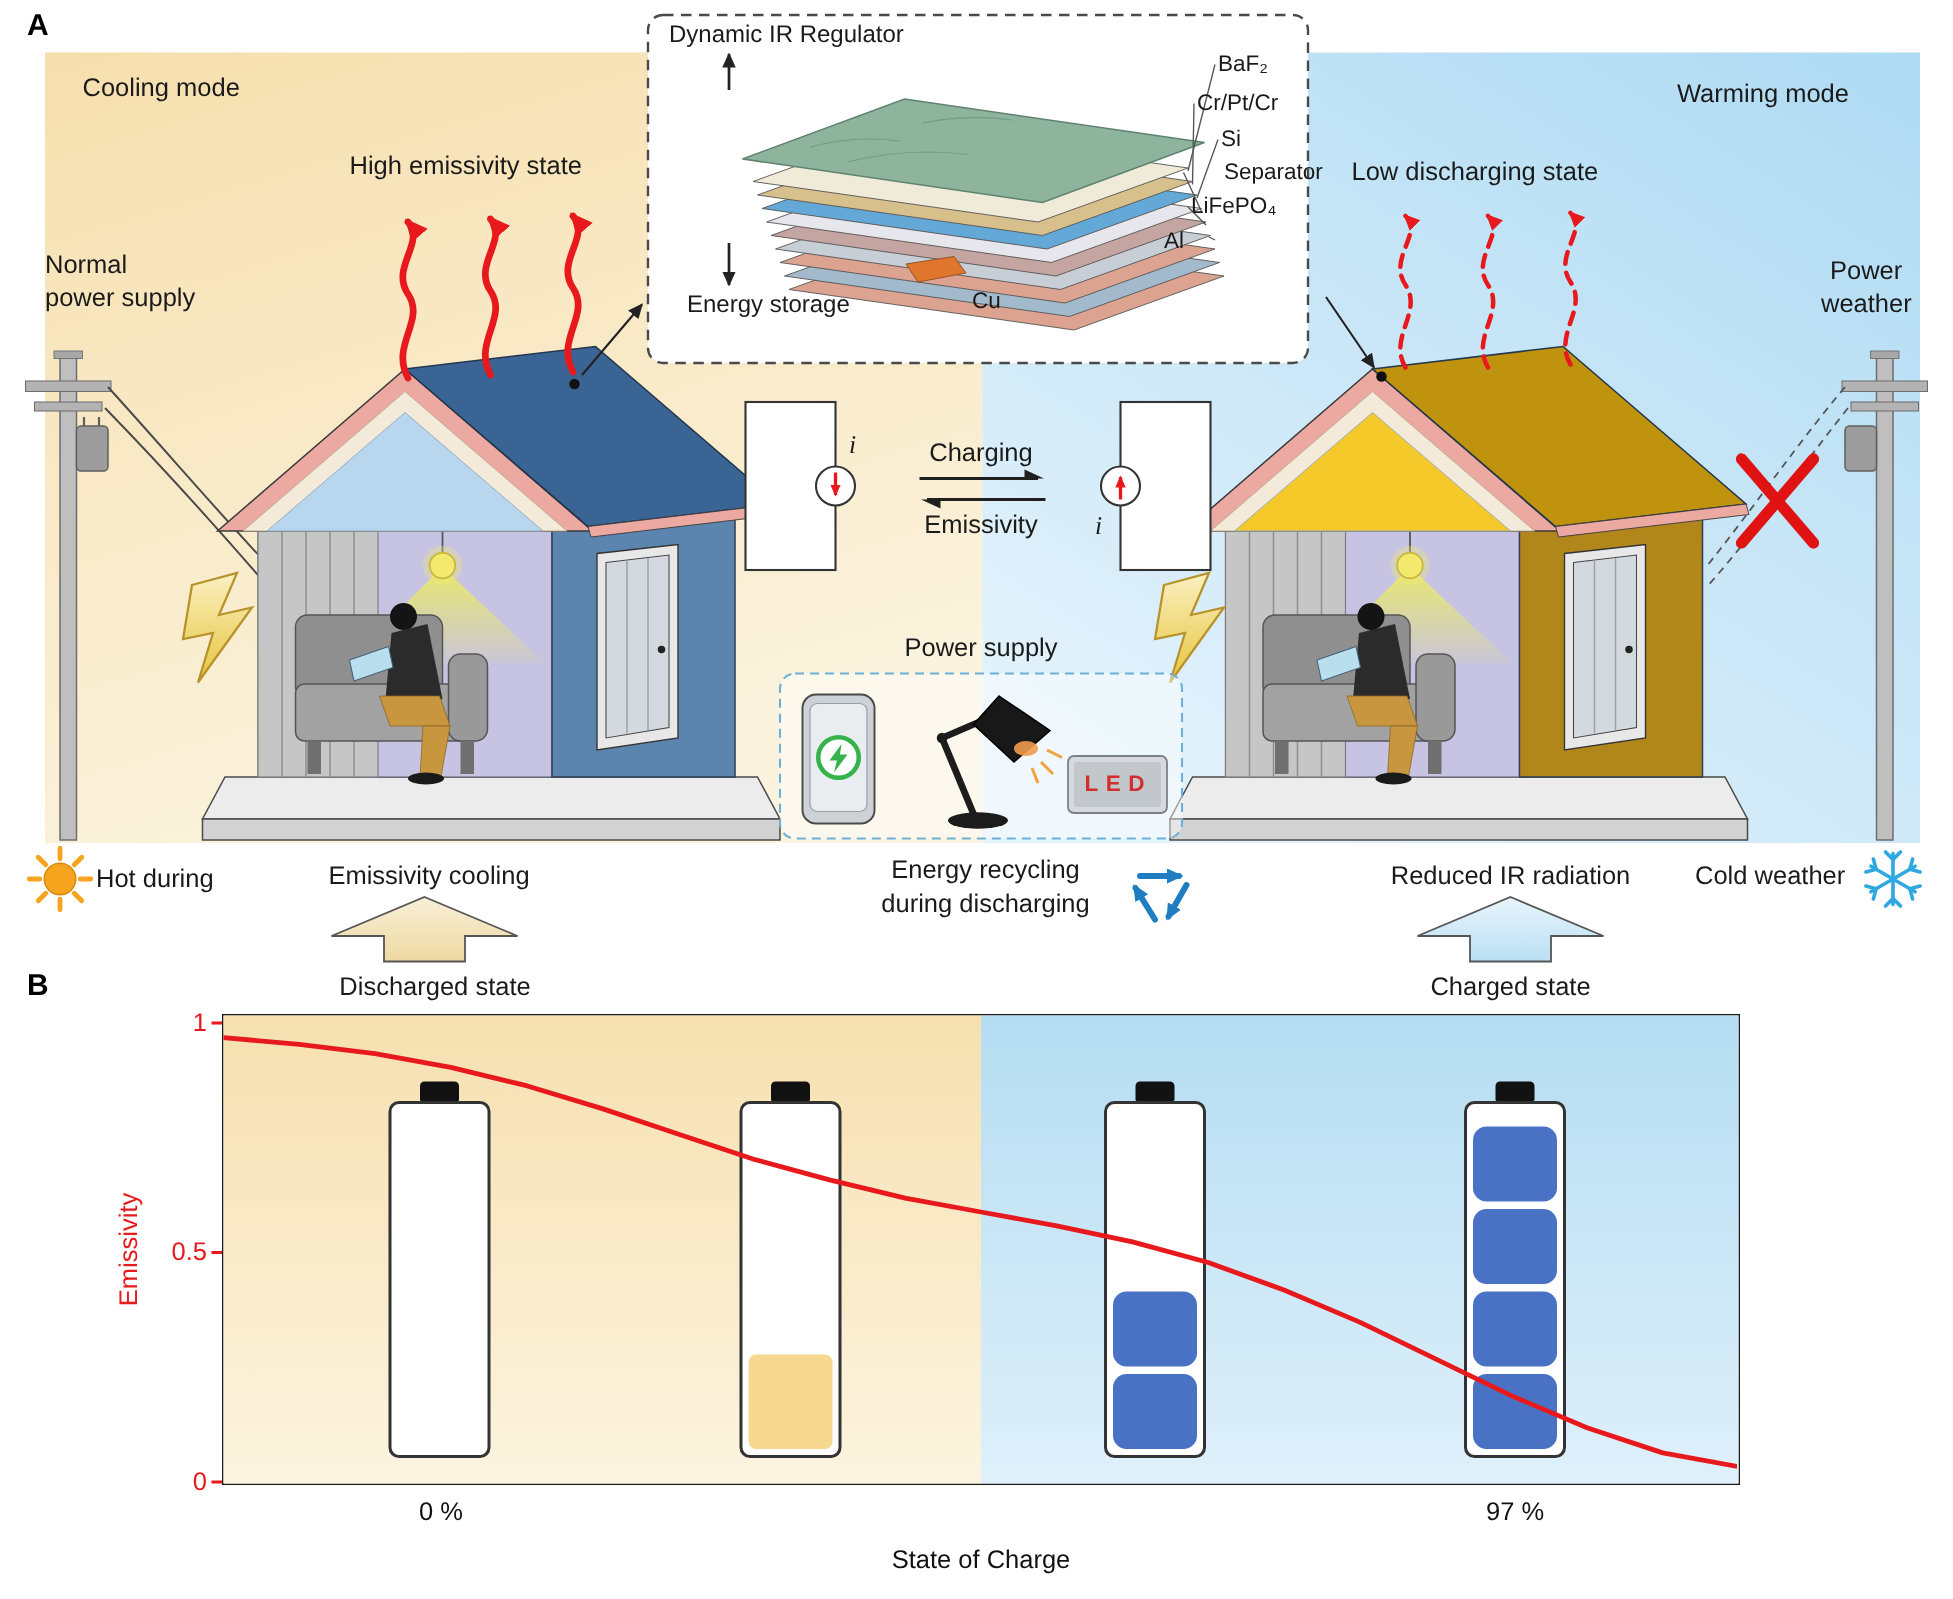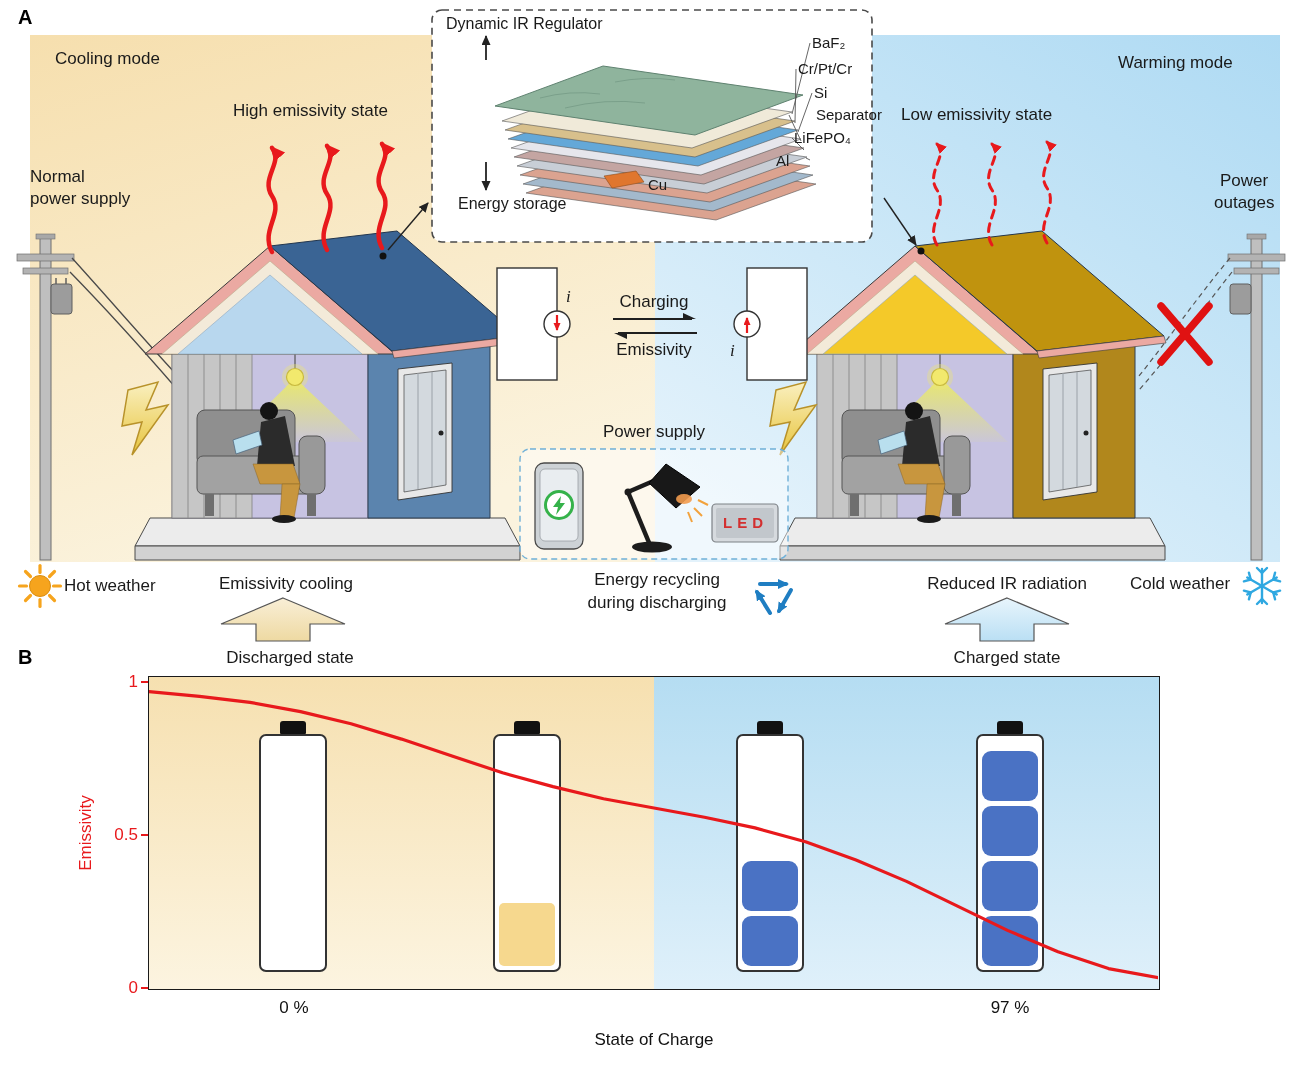--- a/index.html
+++ b/index.html
@@ -297,45 +297,45 @@
       <line x1="760" y1="584" x2="786" y2="584" marker-end="url(#mBlu)"></line>
       <line x1="791" y1="590" x2="779" y2="611" marker-end="url(#mBlu)"></line>
       <line x1="770" y1="613" x2="757" y2="592" marker-end="url(#mBlu)"></line>
     </g>
   </svg>
 
   <div class="plabel" style="left:18px;top:6px">A</div>
   <div class="txt" style="left:55px;top:48px">Cooling mode</div>
   <div class="txt" style="left:1118px;top:52px">Warming mode</div>
   <div class="txt" style="left:233px;top:100px">High emissivity state</div>
-  <div class="txt" style="left:901px;top:104px">Low emissivity state</div>
+  <div class="txt" style="left:901px;top:104px">Low discharging state</div>
   <div class="txt" style="left:30px;top:166px">Normal</div>
   <div class="txt" style="left:30px;top:188px">power supply</div>
   <div class="txt" style="left:1220px;top:170px">Power</div>
-  <div class="txt" style="left:1214px;top:192px">outages</div>
+  <div class="txt" style="left:1214px;top:192px">weather</div>
 
   <div class="txt mid" style="left:446px;top:14px">Dynamic IR Regulator</div>
   <div class="txt mid" style="left:458px;top:194px">Energy storage</div>
   <div class="txt small" style="left:812px;top:34px">BaF₂</div>
   <div class="txt small" style="left:798px;top:60px">Cr/Pt/Cr</div>
   <div class="txt small" style="left:814px;top:84px">Si</div>
   <div class="txt small" style="left:816px;top:106px">Separator</div>
   <div class="txt small" style="left:794px;top:129px">LiFePO₄</div>
   <div class="txt small" style="left:776px;top:152px">Al</div>
-  <div class="txt small" style="left:648px;top:176px">Cu</div>
+  <div class="txt small" style="left:648px;top:192px">Cu</div>
 
   <div class="txt ctr" style="left:654px;top:291px">Charging</div>
   <div class="txt ctr" style="left:654px;top:339px">Emissivity</div>
   <div class="txt ital" style="left:566px;top:286px">i</div>
   <div class="txt ital" style="left:730px;top:340px">i</div>
 
   <div class="txt ctr" style="left:654px;top:421px">Power supply</div>
   <div class="led-text" style="left:723px;top:514px">LED</div>
 
-  <div class="txt" style="left:64px;top:575px">Hot weather</div>
+  <div class="txt" style="left:64px;top:575px">Hot during</div>
   <div class="txt ctr" style="left:286px;top:573px">Emissivity cooling</div>
   <div class="txt ctr" style="left:657px;top:569px">Energy recycling</div>
   <div class="txt ctr" style="left:657px;top:592px">during discharging</div>
   <div class="txt ctr" style="left:1007px;top:573px">Reduced IR radiation</div>
   <div class="txt" style="left:1130px;top:573px">Cold weather</div>
   <div class="txt ctr" style="left:290px;top:647px">Discharged state</div>
   <div class="txt ctr" style="left:1007px;top:647px">Charged state</div>
 
   <div class="plabel" style="left:18px;top:646px">B</div>
 

